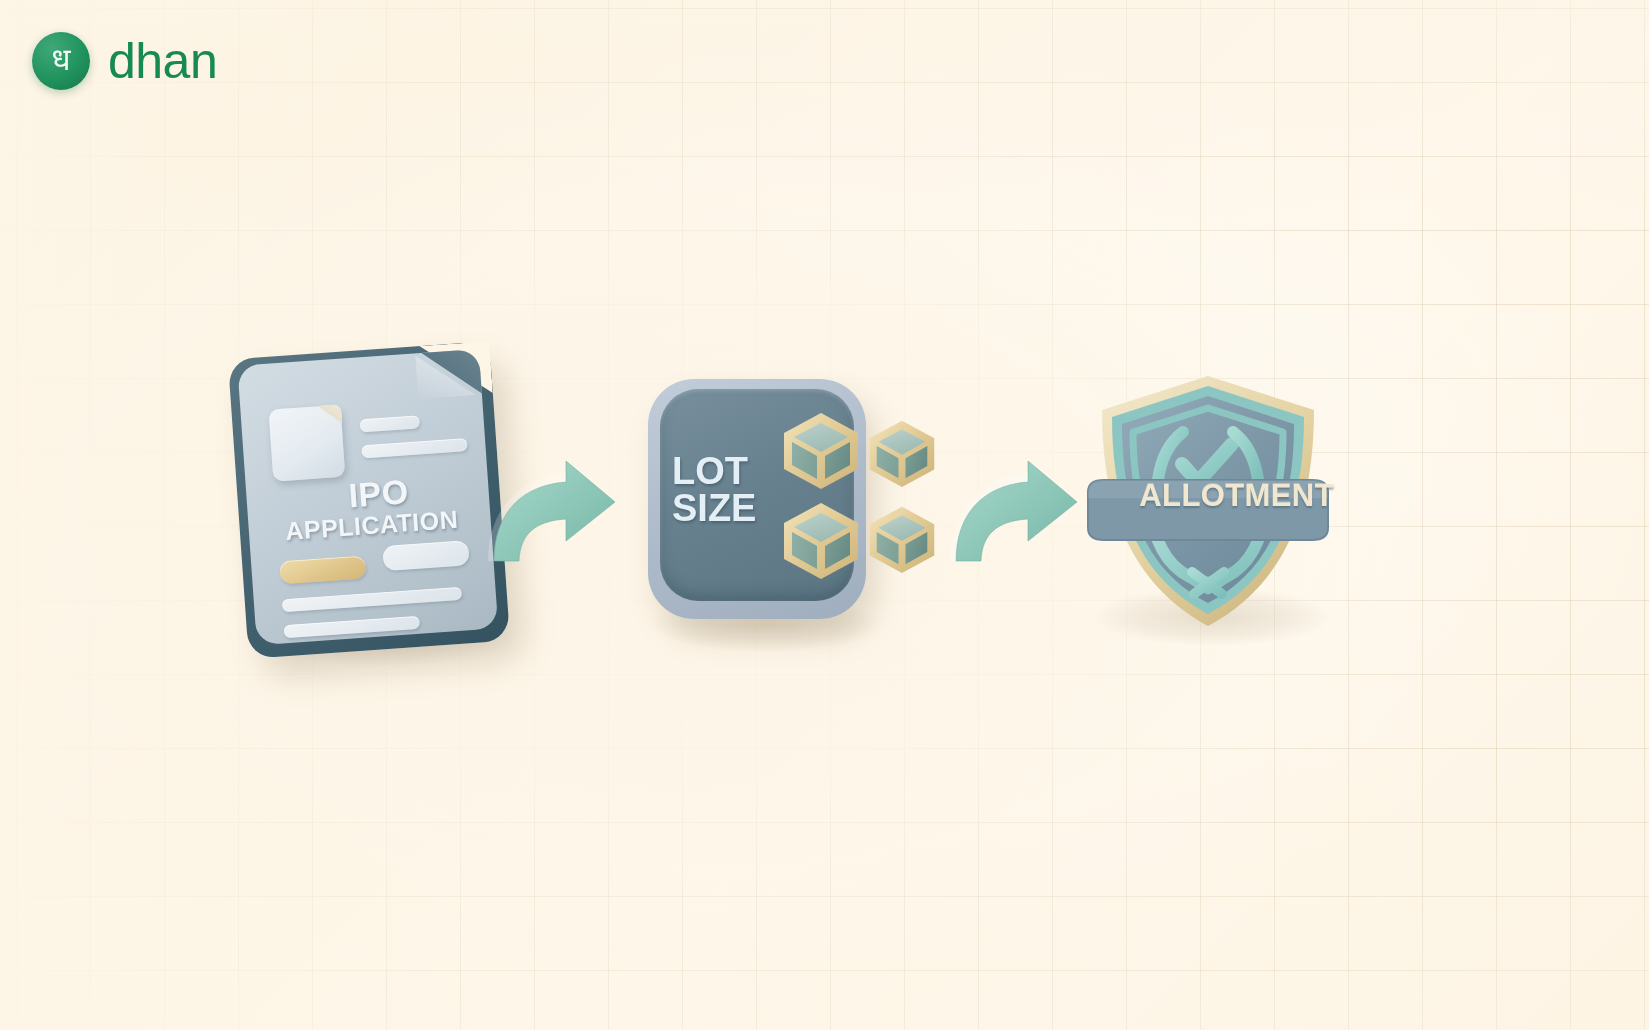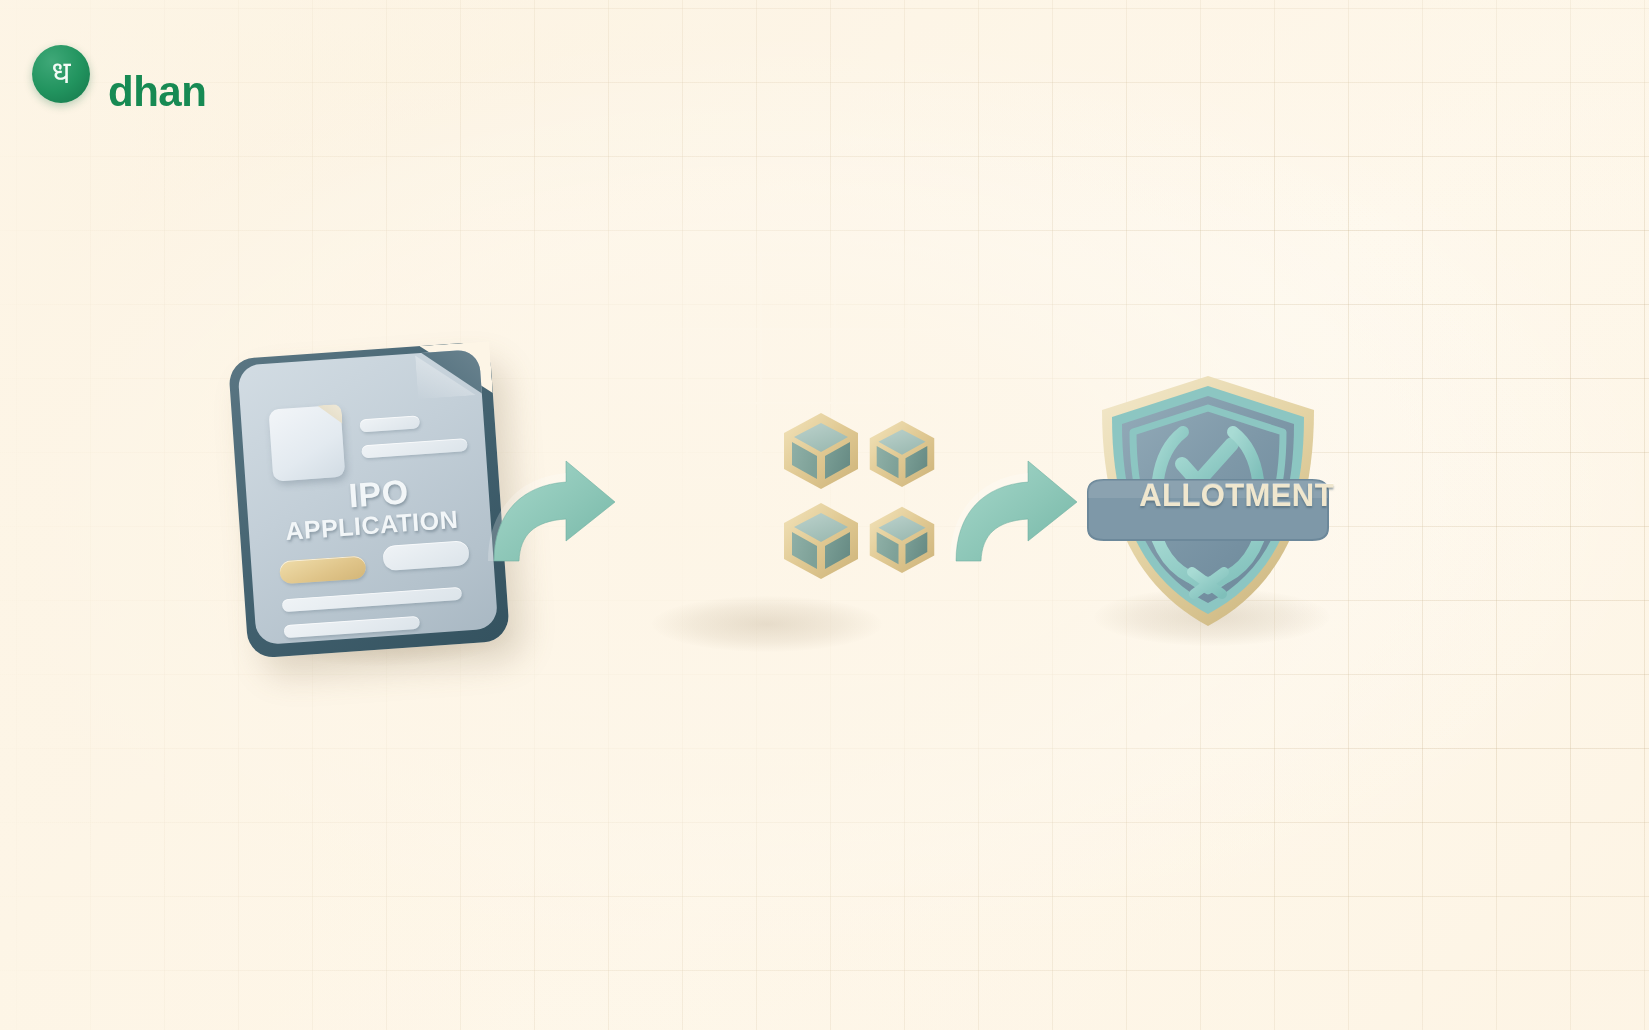--- a/index.html
+++ b/index.html
@@ -69,24 +69,23 @@
     justify-content: center;
     color: #F4FBF6;
     font-family: "DejaVu Sans", sans-serif;
     font-size: 31px;
     line-height: 1;
     padding-bottom: 3px;
     box-sizing: border-box;
   }
   .logo-word {
     color: #178A53;
-    font-size: 42px;
-    font-weight: 700;
+    font-size: 50px;
+    font-weight: 400;
     letter-spacing: -0.5px;
-    margin-top: 36px;
   }
 
   
   .soft-shadow {
     position: absolute;
     border-radius: 50%;
     background: radial-gradient(ellipse at center, rgba(150,128,95,0.22) 0%, rgba(150,128,95,0.10) 45%, rgba(150,128,95,0) 72%);
     pointer-events: none;
   }
 
@@ -279,20 +278,25 @@
           <stop offset="55%" stop-color="#8CC6B7"></stop>
           <stop offset="100%" stop-color="#74B6A6"></stop>
         </linearGradient>
       </defs>
       <path d="M6 106 C 6 58, 34 30, 78 27 L 78 6 L 127 47 L 78 86 L 78 64 C 46 66, 32 80, 31 106 Z" fill="url(#arrGrad1)" stroke="#6FB0A1" stroke-width="0.6"></path>
       <path d="M6 106 C 6 58, 34 30, 78 27 L 78 18 C 30 22, 0 56, 0 106 Z" fill="rgba(255,255,255,0.22)"></path>
     </svg>
   </div>
 
   <div class="soft-shadow" style="left:652px; top:596px; width:230px; height:56px;"></div>
+  <div class="lot-wrap">
+    <div class="lot-outer"></div>
+    <div class="lot-inner"></div>
+    <div class="lot-text"><span>LOT</span><br><span>SIZE</span></div>
+  </div>
 
   <svg width="0" height="0" style="position:absolute">
     <defs>
       <linearGradient id="cubeTop" x1="0" y1="0" x2="0.6" y2="1">
         <stop offset="0%" stop-color="#BCD2CC"></stop>
           <stop offset="100%" stop-color="#9CBAB2"></stop>
       </linearGradient>
       <linearGradient id="cubeLeft" x1="0" y1="0" x2="1" y2="0.4">
         <stop offset="0%" stop-color="#8FB0A7"></stop>
           <stop offset="100%" stop-color="#7EA198"></stop>

